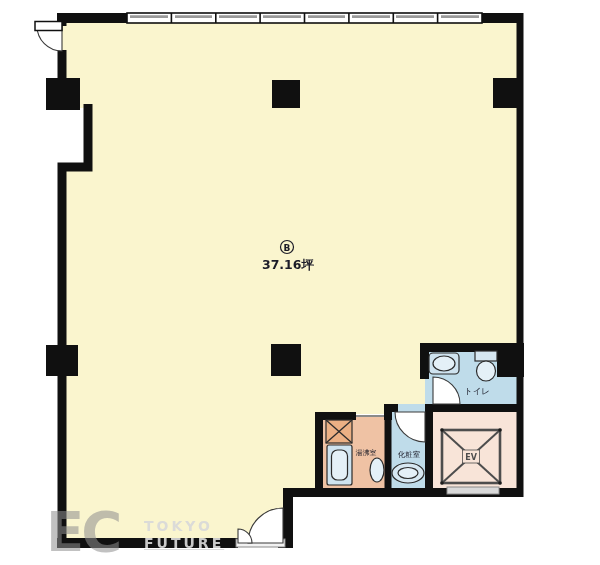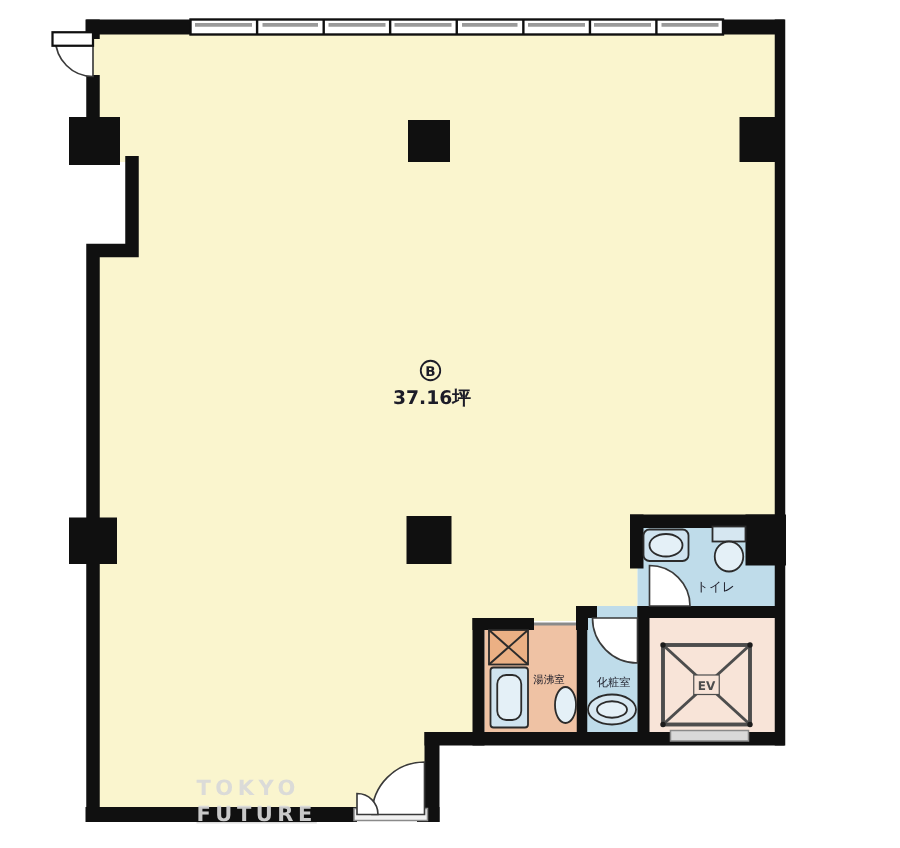--- a/index.html
+++ b/index.html
@@ -11,21 +11,21 @@
   .wall{stroke:#101010;fill:none;}
   .wall-fill{fill:#101010;stroke:none;}
   .fixture{stroke:#2b2b2b;stroke-width:1.2;}
   .door{fill:#ffffff;stroke:#3a3a3a;stroke-width:1.1;}
   .label{fill:#1c1c28;}
   .watermark{position:absolute;left:0;top:0;width:600px;height:565px;pointer-events:none;}
   .wm-logo{
     position:absolute;left:46px;top:504px;font-size:56px;font-weight:bold;
     color:#8f8f8f;opacity:0.55;letter-spacing:-3px;line-height:1;
   }
-  .wm-line{position:absolute;left:131px;font-size:14px;font-weight:bold;
+  .wm-line{position:absolute;left:144px;font-size:14px;font-weight:bold;
     color:#d9d9d9;opacity:0.92;letter-spacing:3px;line-height:1;}
   .wm-line1{top:519px;}
   .wm-line2{top:536px;text-decoration:underline;}
 </style>
 </head>
 <body>
 
 <div class="stage">
 <svg width="600" height="565" viewBox="0 0 600 565">
 
@@ -151,16 +151,17 @@
     <text class="label" x="287" y="250.5" font-size="9" font-weight="bold" text-anchor="middle">B</text>
     <text class="label" x="288" y="269" font-size="12.5" font-weight="bold" text-anchor="middle">37.16坪</text>
     <text class="label" x="477" y="394" font-size="8.5" text-anchor="middle">トイレ</text>
     <text class="label" x="409" y="457" font-size="7.5" text-anchor="middle">化粧室</text>
     <text class="label" x="366" y="455" font-size="7" text-anchor="middle">湯沸室</text>
     <text x="471" y="460" font-size="8" font-weight="bold" fill="#4d4d4d" text-anchor="middle">EV</text>
   </g>
 </svg>
 
   <div class="watermark">
+    <span class="wm-logo">EC</span>
     <span class="wm-line wm-line1">TOKYO</span>
     <span class="wm-line wm-line2">FUTURE</span>
   </div>
 </div>
 
 </body></html>

